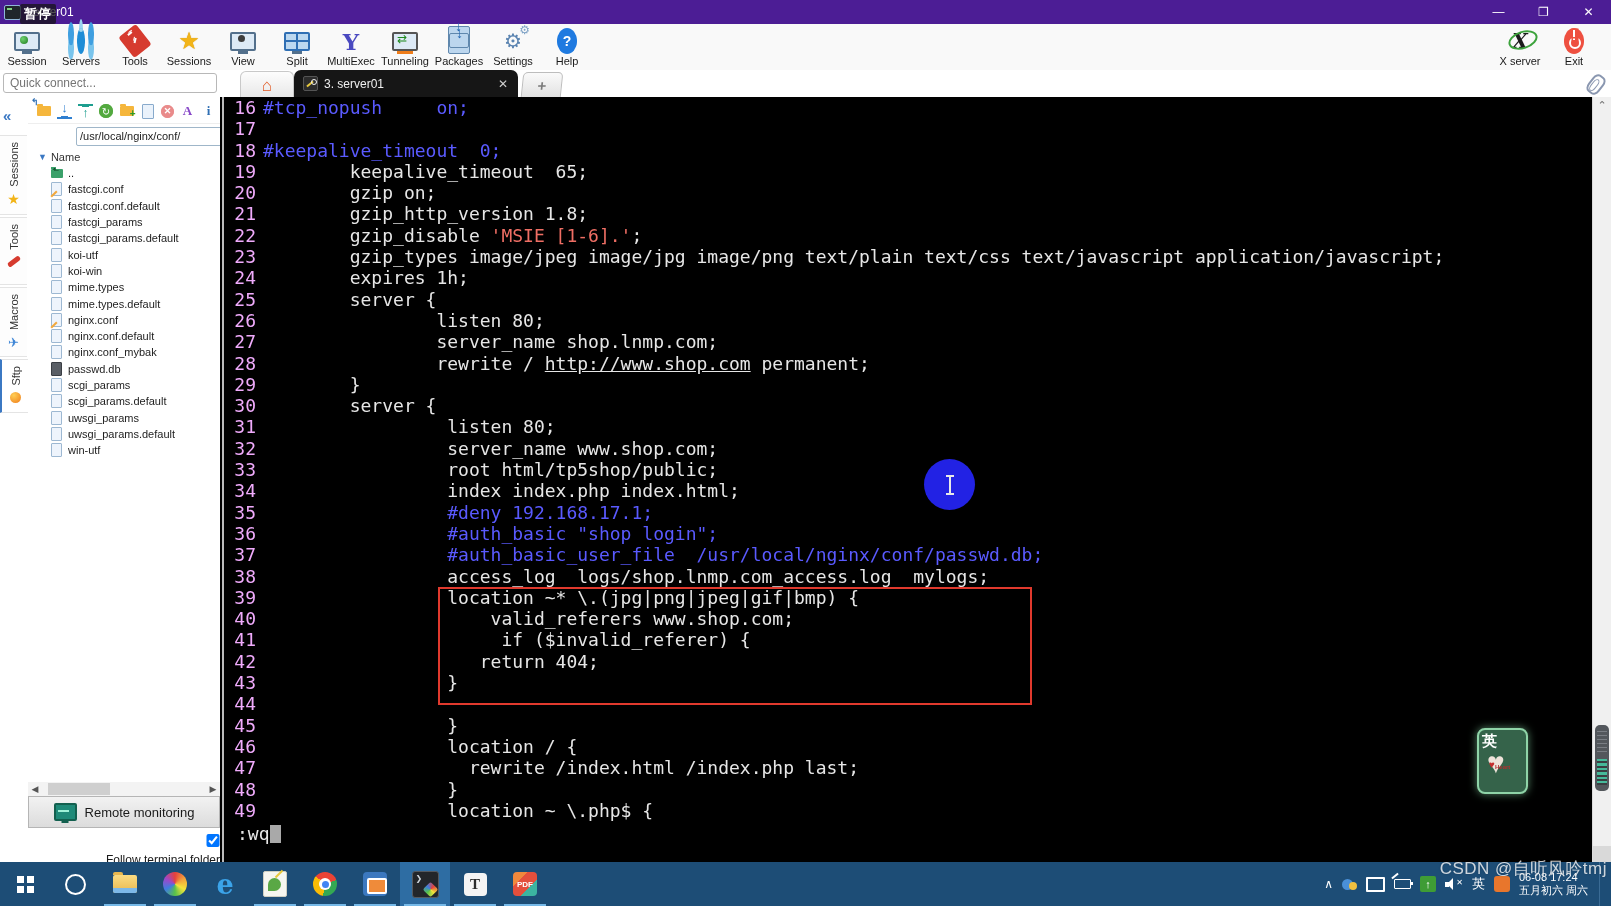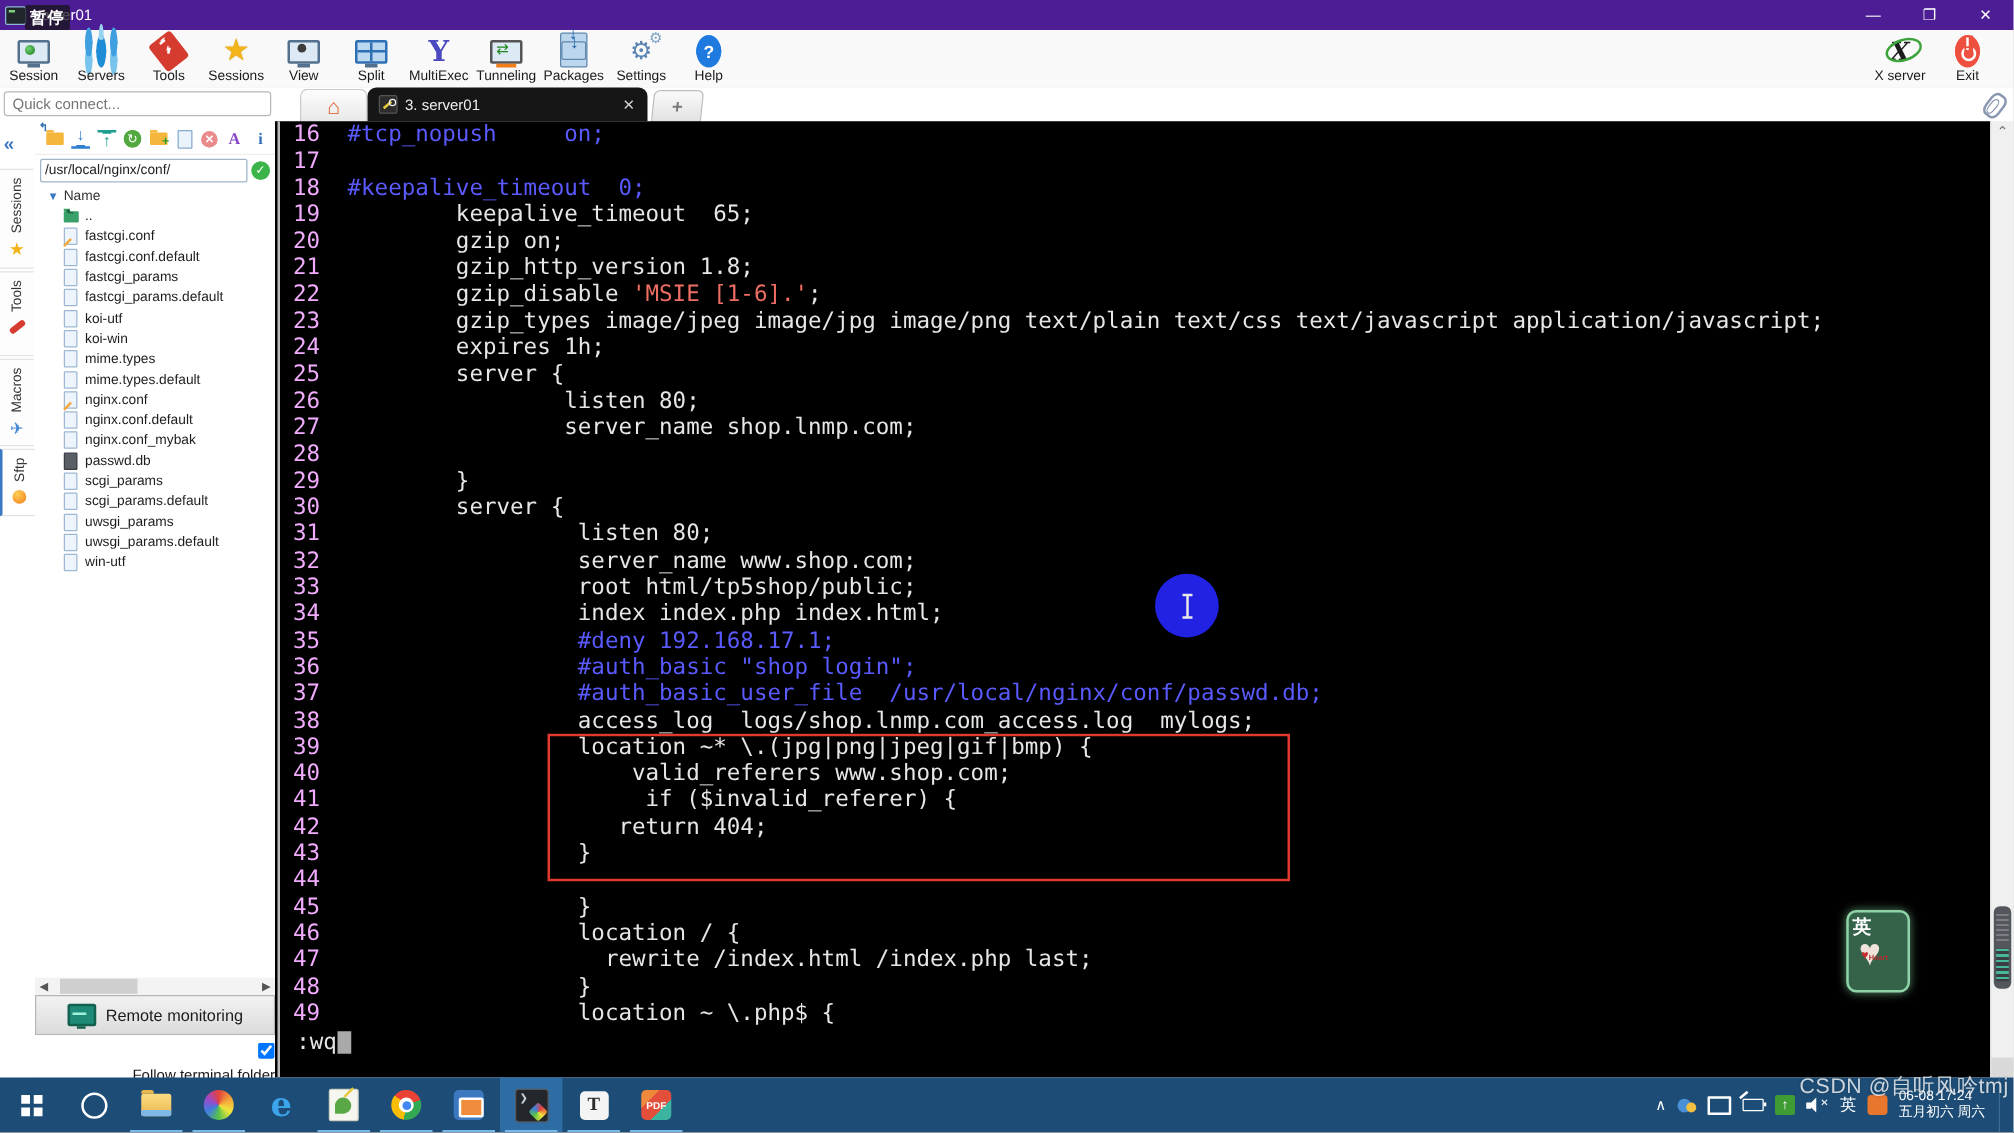--- a/index.html
+++ b/index.html
@@ -81,21 +81,21 @@
   .folder13::before{content:"";position:absolute;left:0;top:-2px;width:6px;height:2px;background:#f5b63c;border-radius:1px 1px 0 0;}
   .fi-parent-dir .arr{position:absolute;left:3px;top:0px;color:#2f6fb4;font-weight:bold;font-size:9px;}
   .fi-download{color:#2f7fd0;font-weight:bold;font-size:13px;border-bottom:2px solid #2f7fd0;line-height:10px;height:13px;}
   .fi-upload{color:#1d9e8f;font-weight:bold;font-size:13px;border-top:2px solid #1d9e8f;line-height:12px;height:13px;}
   .fi-refresh{width:14px;height:14px;border-radius:50%;background:#53a93f;color:#fff;font-size:10px;display:flex;align-items:center;justify-content:center;}
   .fi-new-folder .plus{position:absolute;right:-2px;bottom:-3px;color:#2a9d2a;font-weight:bold;font-size:10px;}
   .page-ic{width:10px;height:13px;background:#eaf2fb;border:1px solid #88aacc;border-radius:1px;}
   .fi-delete{width:13px;height:13px;border-radius:50%;background:#e98b8b;color:#fff;font-size:9px;display:flex;align-items:center;justify-content:center;font-weight:bold;}
   .fi-rename{color:#8747c8;font-weight:bold;font-size:13px;font-family:"Liberation Serif",serif;}
   .fi-info{color:#2f6fb4;font-weight:bold;font-size:13px;font-family:"Liberation Serif",serif;}
-  .fp-path-row{height:22px;display:flex;align-items:center;padding:1px 4px;}
+  .fp-path-row{height:22px;display:flex;align-items:center;padding:1px 4px;margin-left:44px;}
   .fp-path{flex:1;height:17px;border:1px solid #9fb6c9;border-radius:2px;font-size:11px;padding:0 3px;color:#222;outline:none;font-family:"Liberation Sans",sans-serif;}
   .fp-go{width:15px;height:15px;border-radius:50%;background:#3bb54a;color:#fff;font-size:10px;display:flex;align-items:center;justify-content:center;margin-left:3px;flex:none;}
   .fp-header{height:17px;display:flex;align-items:center;color:#333;}
   .fp-header .sort{color:#3b78c3;font-size:9px;margin:0 4px 0 10px;}
   .fp-list{}
   .f-row{height:16.3px;display:flex;align-items:center;padding-left:22px;color:#1d1d1d;}
   .f-row .fic{width:13px;height:13px;margin-right:5px;position:relative;display:flex;align-items:center;justify-content:center;flex:none;}
   .f-folder{width:12px;height:9px;background:#3aa06a;border-radius:1px;position:relative;}
   .f-folder::before{content:"";position:absolute;left:0;top:-2px;width:5px;height:2px;background:#3aa06a;}
   .f-folder::after{content:"⬑";position:absolute;left:2px;top:-3px;font-size:8px;color:#0d3d22;}
@@ -111,21 +111,21 @@
   .rm-ic::before{content:"";position:absolute;left:2px;top:5px;width:11px;height:2px;background:#9ff2d8;}
   .rm-ic::after{content:"";position:absolute;left:50%;bottom:-4px;transform:translateX(-50%);width:7px;height:2px;background:#13604f;}
   .fp-follow{position:absolute;left:8px;right:0;bottom:8px;height:20px;display:flex;align-items:flex-end;gap:6px;font-size:12px;color:#1a1a1a;flex-direction:column;}
   .fp-follow input{width:14px;height:14px;margin:0;}
 
   
   .terminal{position:absolute;left:220px;top:97px;width:1373px;bottom:44px;background:#000;overflow:hidden;}
   .terminal::before{content:"";position:absolute;left:2px;top:0;bottom:0;width:2px;background:#dcdcdc;opacity:.85;}
   .term-line{height:21.3px;display:flex;align-items:flex-start;font-family:"DejaVu Sans Mono",monospace;font-size:18px;line-height:21.3px;}
   .ln{width:30px;flex:none;text-align:right;color:#f0abfc;margin-left:6px;}
-  .code{white-space:pre;margin-left:22px;}
+  .code{white-space:pre;margin-left:7px;}
   .c-t{color:#e6e6e6;}
   .c-c{color:#5a5aff;}
   .c-s{color:#ef6e64;}
   .c-u{color:#e6e6e6;text-decoration:underline;}
   .term-status{position:absolute;left:0;top:726px;display:flex;font-family:"DejaVu Sans Mono",monospace;font-size:18px;color:#e6e6e6;align-items:center;}
   .term-status .cmd{margin-left:17px;white-space:pre;}
   .cursor-block{display:inline-block;width:11px;height:18px;background:#a9a9a9;margin-left:0px;}
 
   
   .vscroll{position:absolute;right:0;top:97px;width:18px;bottom:44px;background:#f0f0f0;border-left:1px solid #dcdcdc;}
@@ -560,20 +560,21 @@
         <div class="term-line">
           <span class="ln">26</span>
           <span class="code"><span class="c-t">                listen 80;</span></span>
         </div>
         <div class="term-line">
           <span class="ln">27</span>
           <span class="code"><span class="c-t">                server_name shop.lnmp.com;</span></span>
         </div>
         <div class="term-line">
           <span class="ln">28</span>
+          <span class="code"><span class="c-t">                rewrite / </span><span class="c-u">http://www.shop.com</span><span class="c-t"> permanent;</span></span>
         </div>
         <div class="term-line">
           <span class="ln">29</span>
           <span class="code"><span class="c-t">        }</span></span>
         </div>
         <div class="term-line">
           <span class="ln">30</span>
           <span class="code"><span class="c-t">        server {</span></span>
         </div>
         <div class="term-line">

